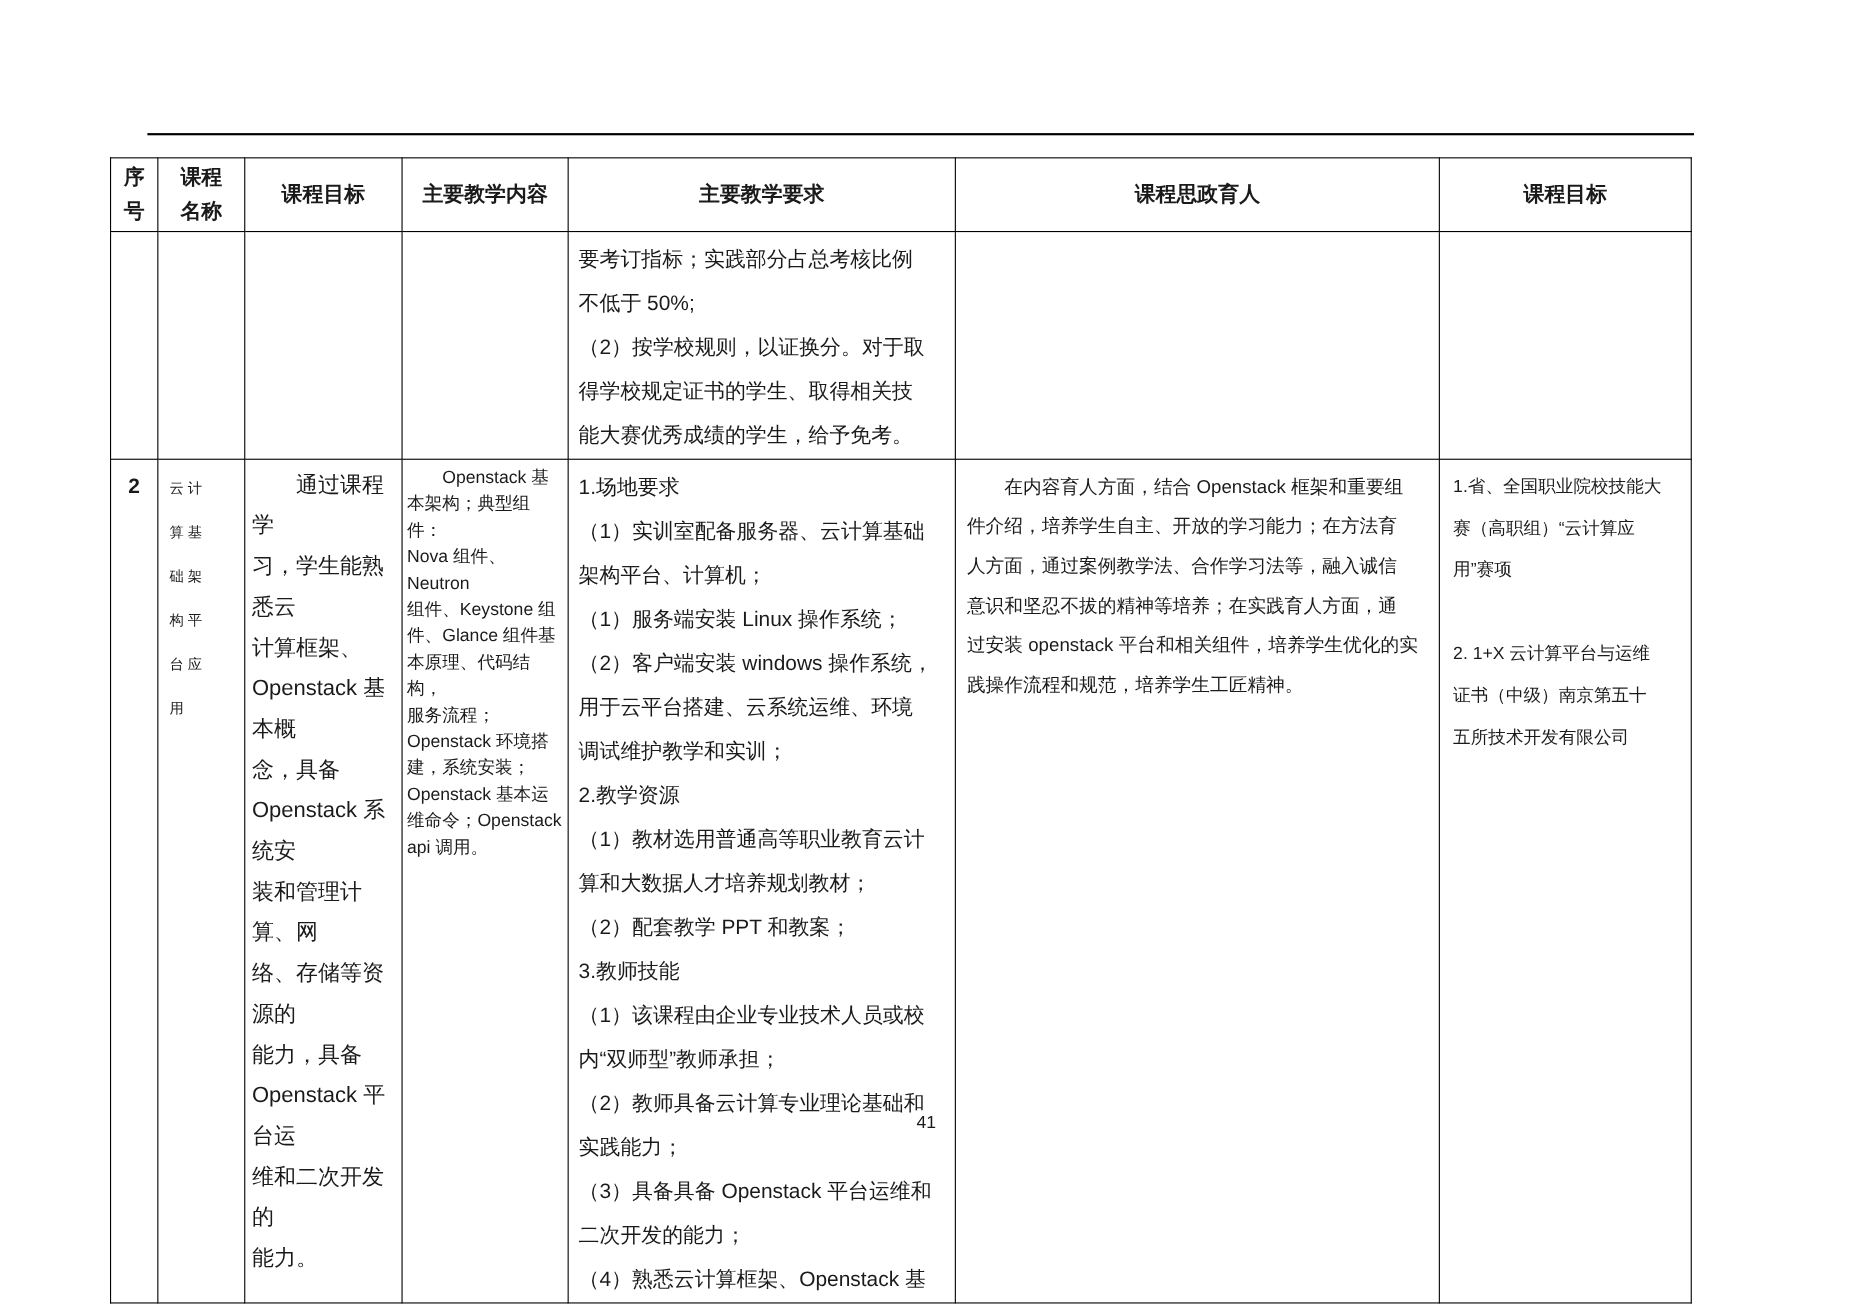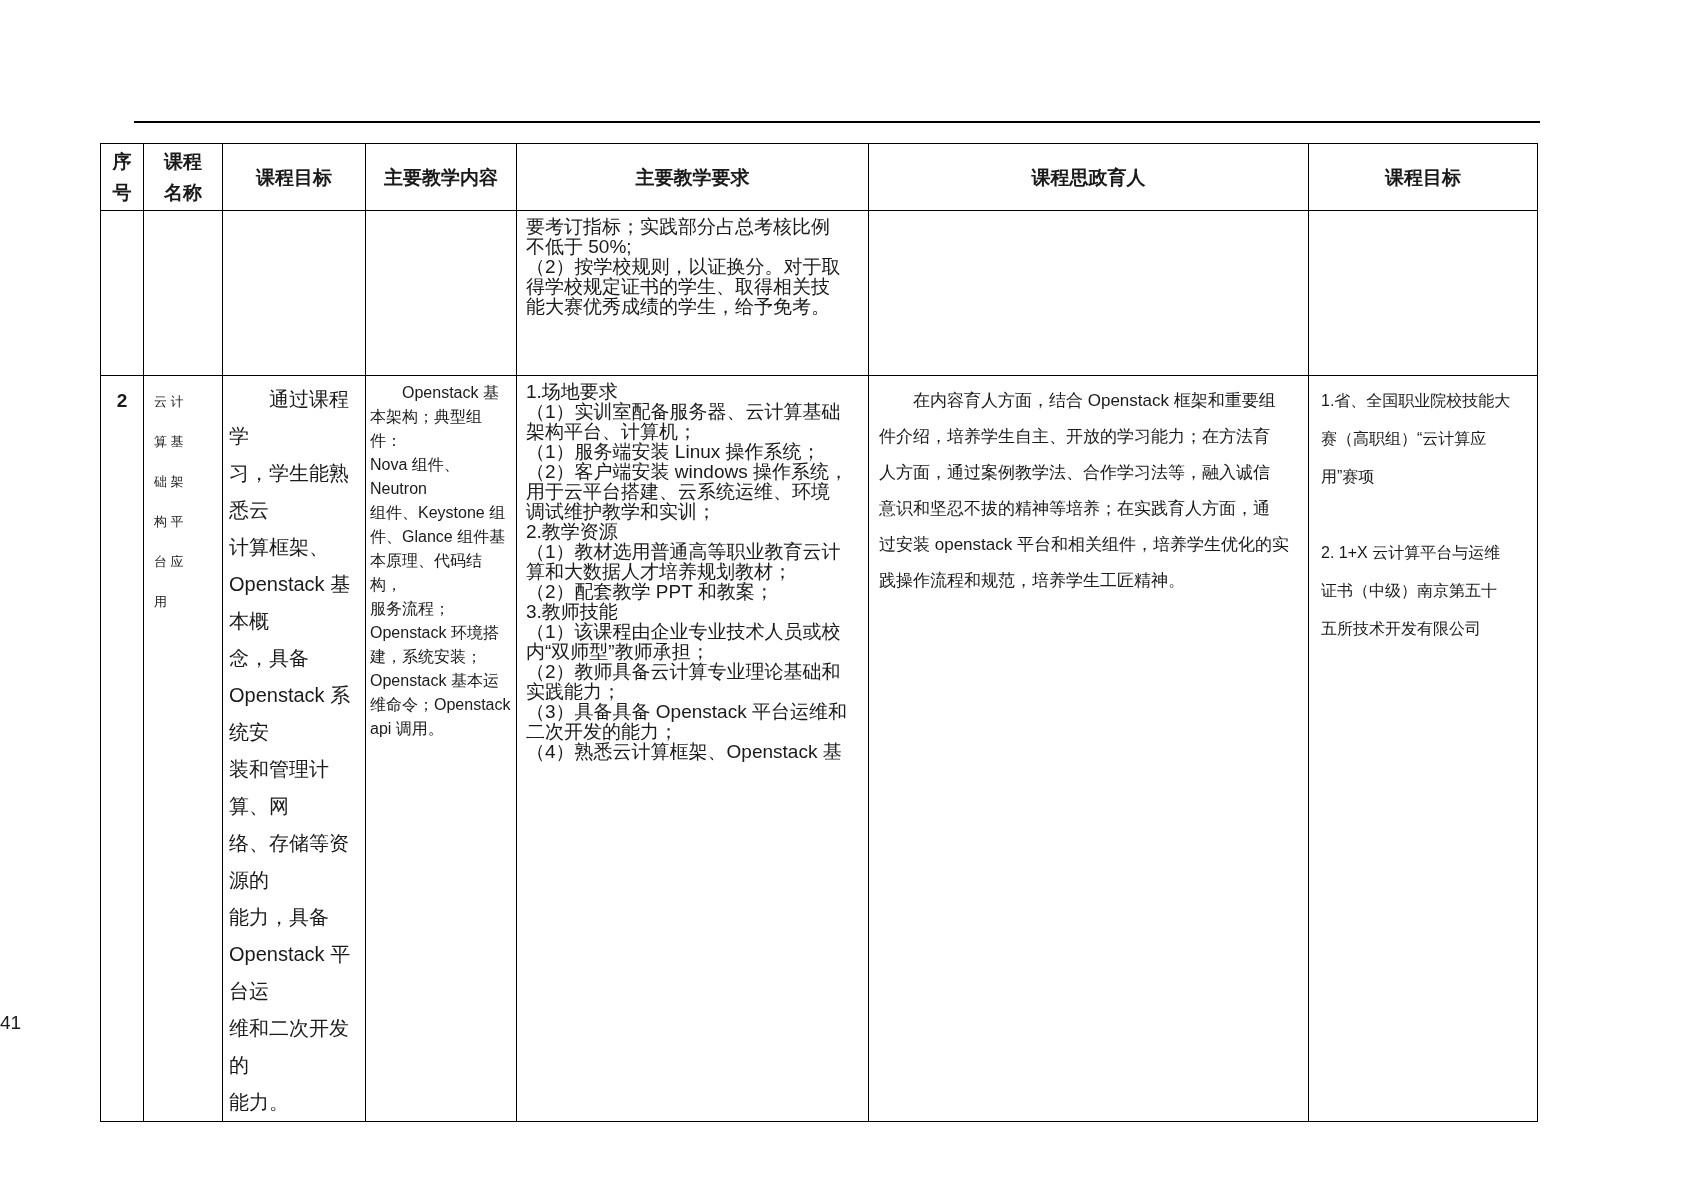--- a/index.html
+++ b/index.html
@@ -62,39 +62,40 @@
     line-height: 37px;
     padding: 5px 4px 0 6px;
   }
   .cell-content {
     font-size: 16px;
     line-height: 24px;
     padding: 5px 3px 0 4px;
   }
   .cell-req {
     font-size: 19px;
-    line-height: 20px;
+    line-height: 40px;
     padding: 6px 6px 0 9px;
   }
   .cell-ideology {
     font-size: 17px;
     line-height: 36px;
     padding: 7px 8px 0 10px;
   }
   .cell-cert {
     font-size: 16px;
     line-height: 38px;
     padding: 6px 6px 0 12px;
   }
 
   .page-number {
     position: absolute;
     left: 0; right: 0;
     top: 1012px;
-    font-size: 19px;
+    text-align: center;
+    font-size: 16px;
     color: #1a1a1a;
   }
 </style>
 </head>
 <body>
 
 <div class="page">
 
   <div class="top-rule"></div>
 

